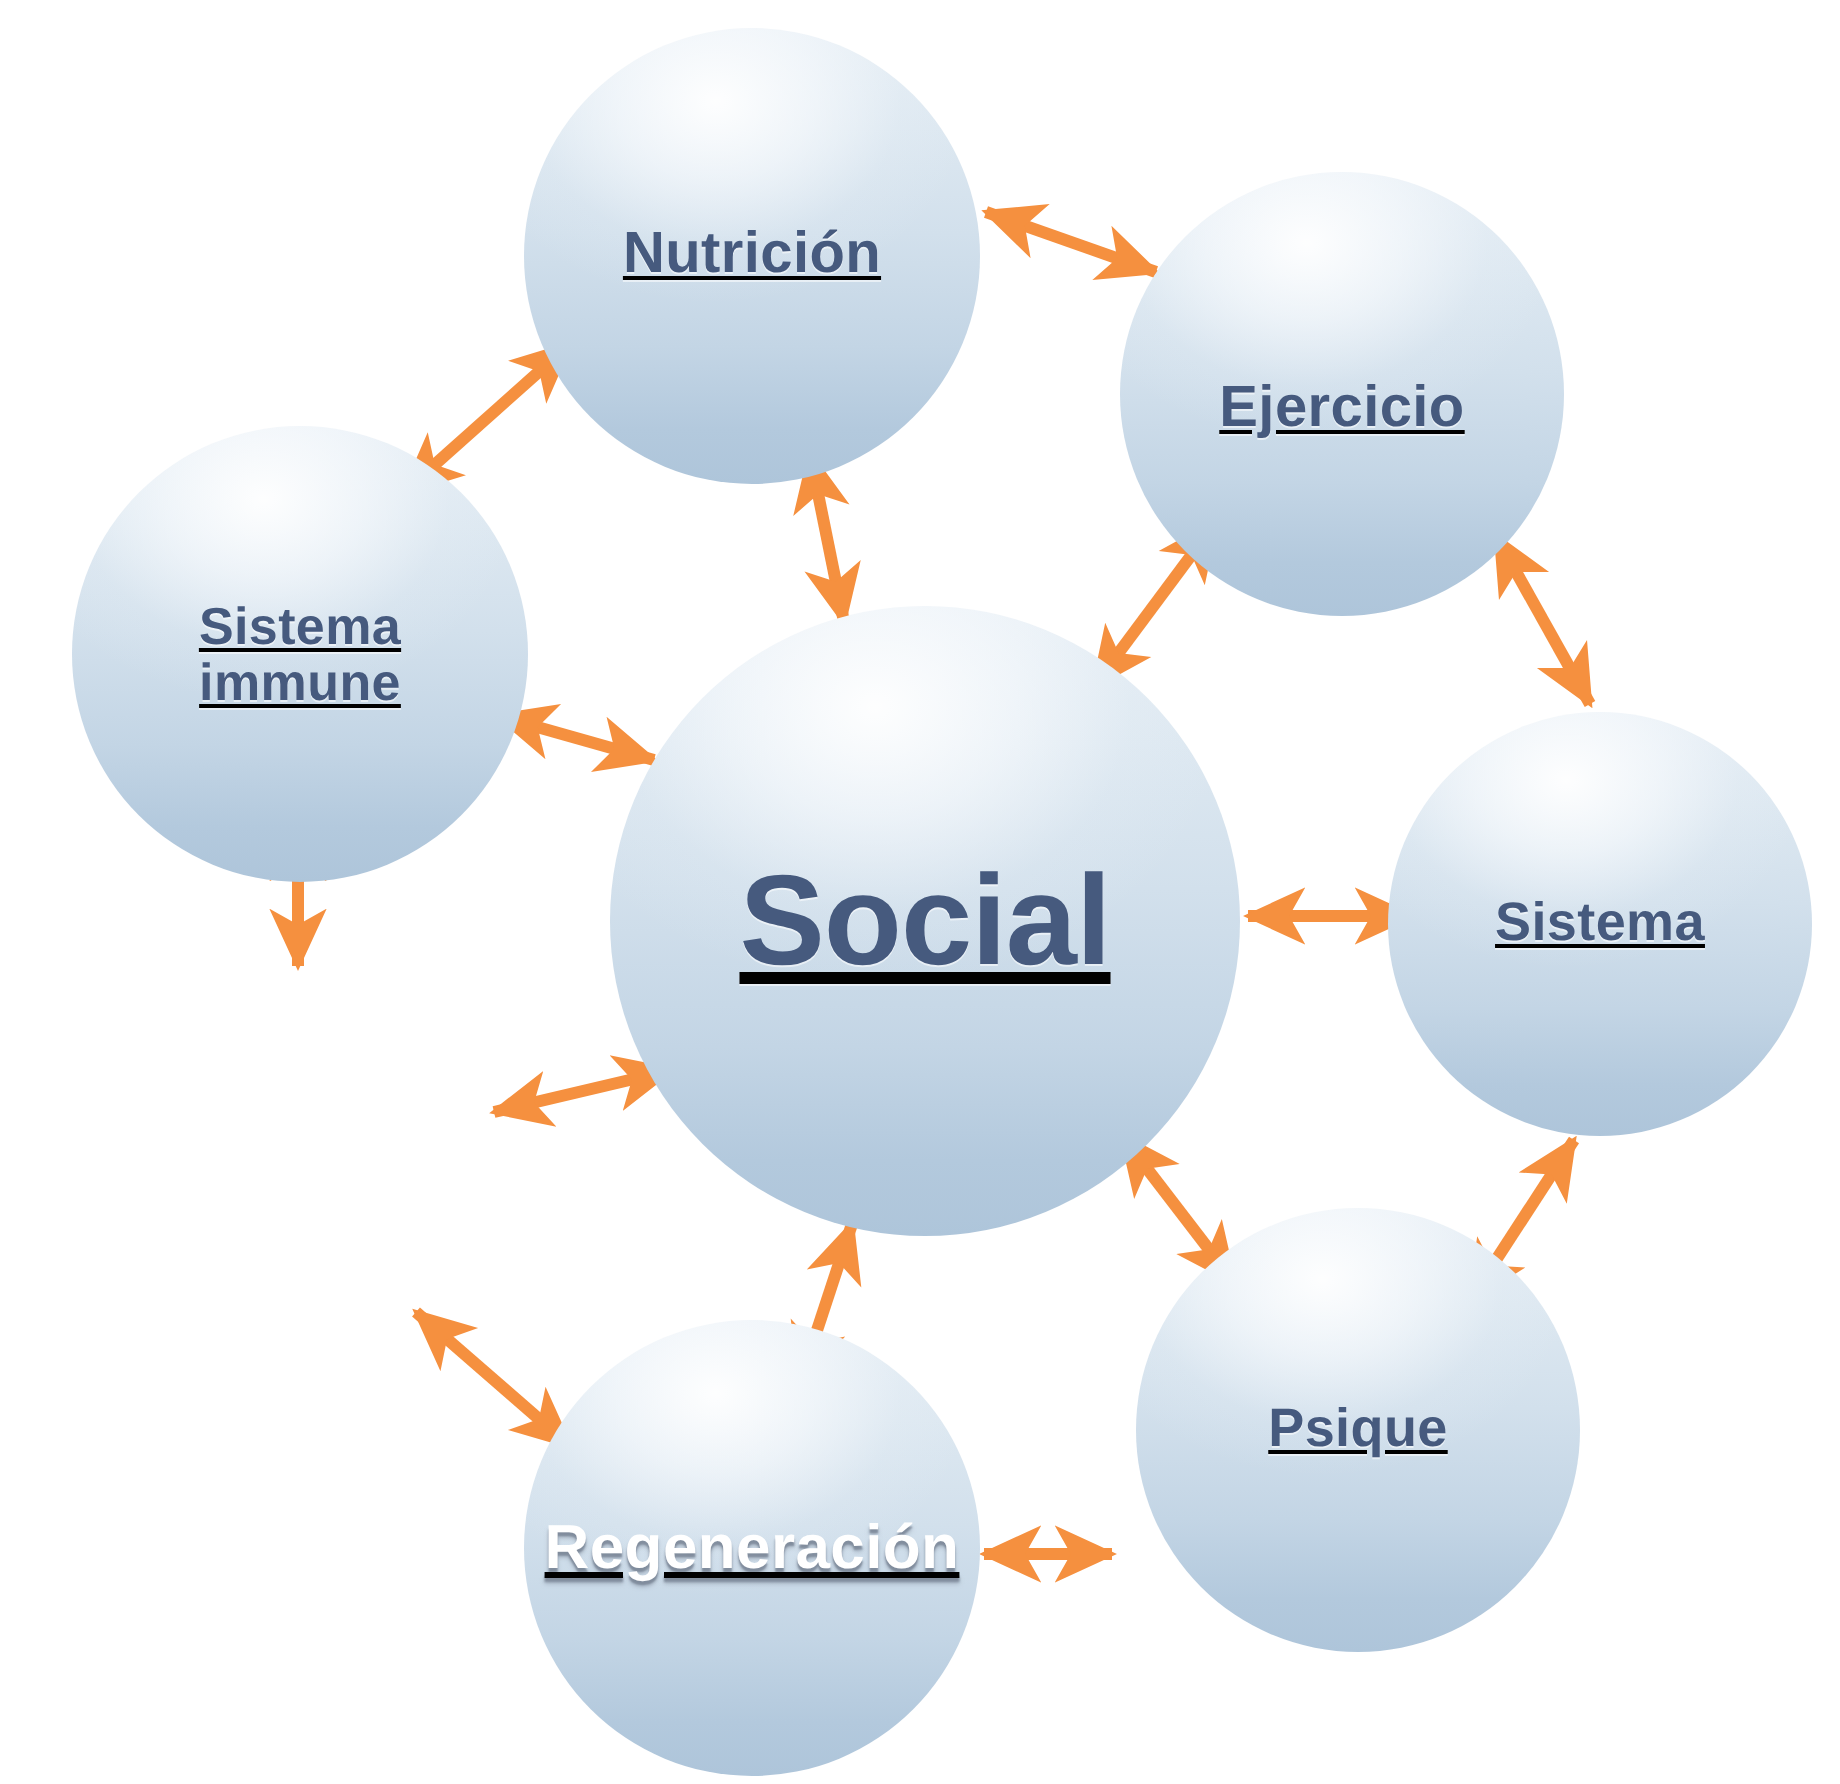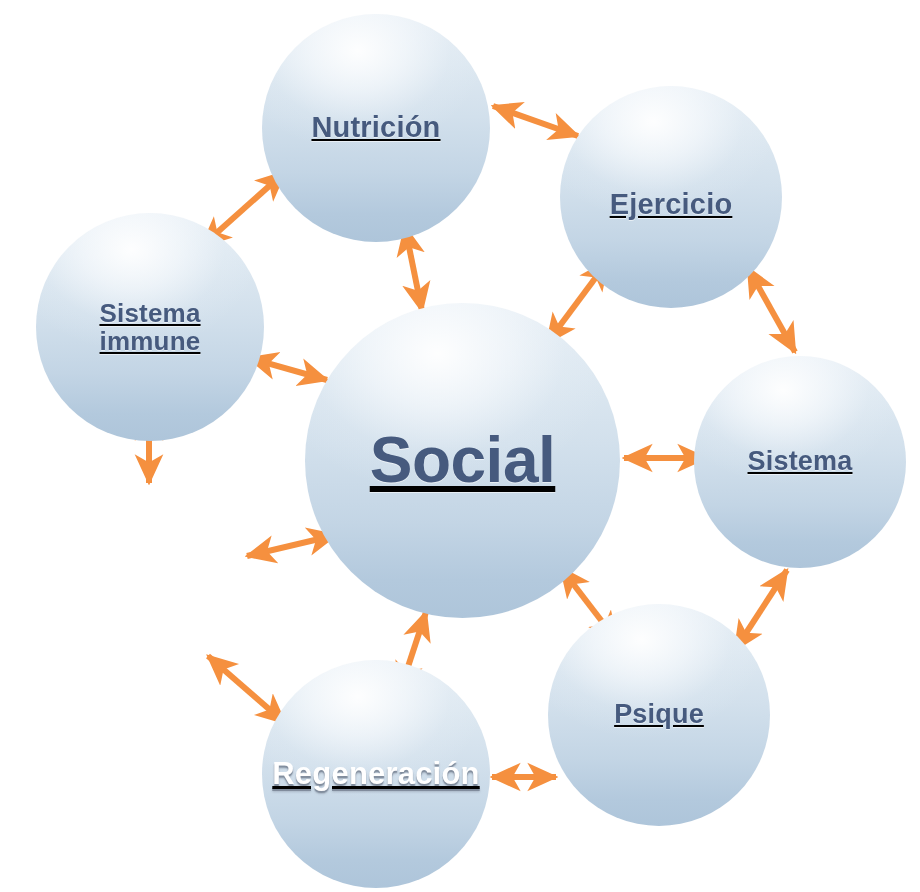--- a/index.html
+++ b/index.html
@@ -72,21 +72,21 @@
     height: 315px;
   }
   #node-center .node-label {
     font-size: 64px;
     letter-spacing: -0.5px;
   }
   
   #node-nutricion  { left: 262px; top: 14px;  width: 228px; height: 228px; }
   #node-ejercicio  { left: 560px; top: 86px;  width: 222px; height: 222px; }
   #node-social     { left: 694px; top: 356px; width: 212px; height: 212px; }
-  #node-psique     { left: 548px; top: 604px; width: 222px; height: 222px; }
+  #node-psique     { left: 568px; top: 604px; width: 222px; height: 222px; }
   #node-regeneracion { left: 262px; top: 660px; width: 228px; height: 228px; }
   #node-estres     { left: 36px;  top: 468px; width: 228px; height: 228px; }
   #node-sistema    { left: 36px;  top: 213px; width: 228px; height: 228px; }
 
   .node-nutricion-label  { font-size: 29px; }
   .node-ejercicio-label  { font-size: 29px; margin-top: 15px; }
   .node-social-label     { font-size: 27px; }
   .node-psique-label     { font-size: 27px; }
   .node-estres-label     { font-size: 27px; }
   .node-sistema-label    { font-size: 26px; }

